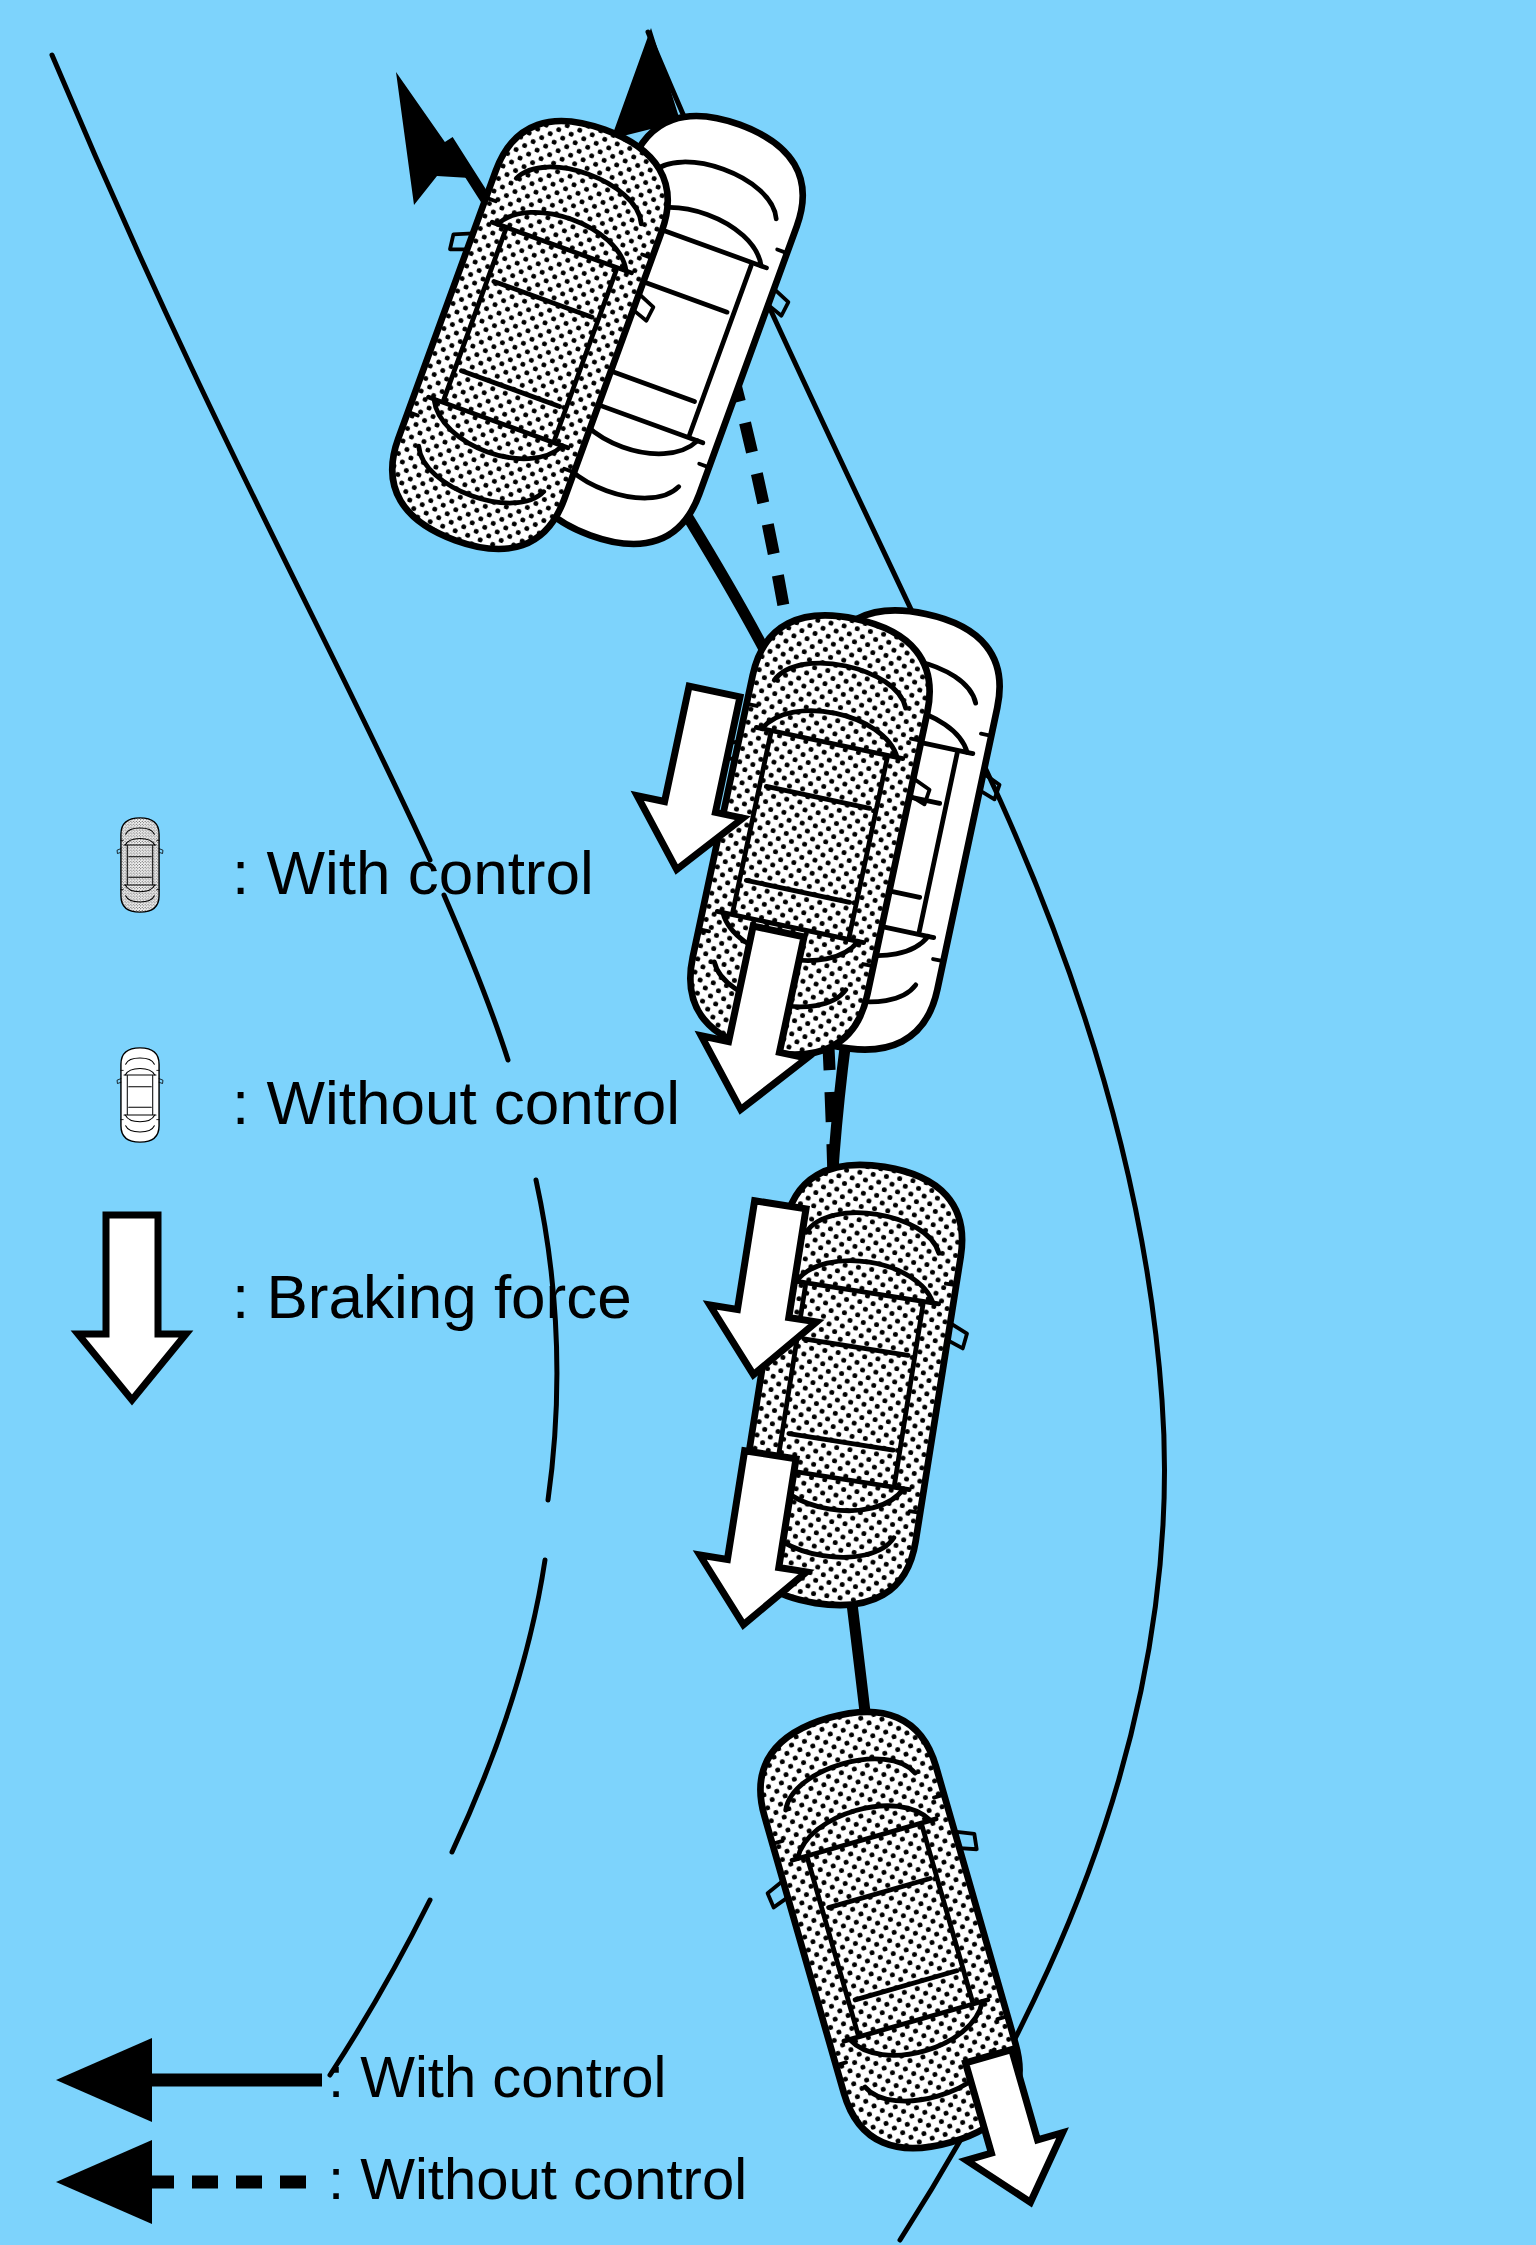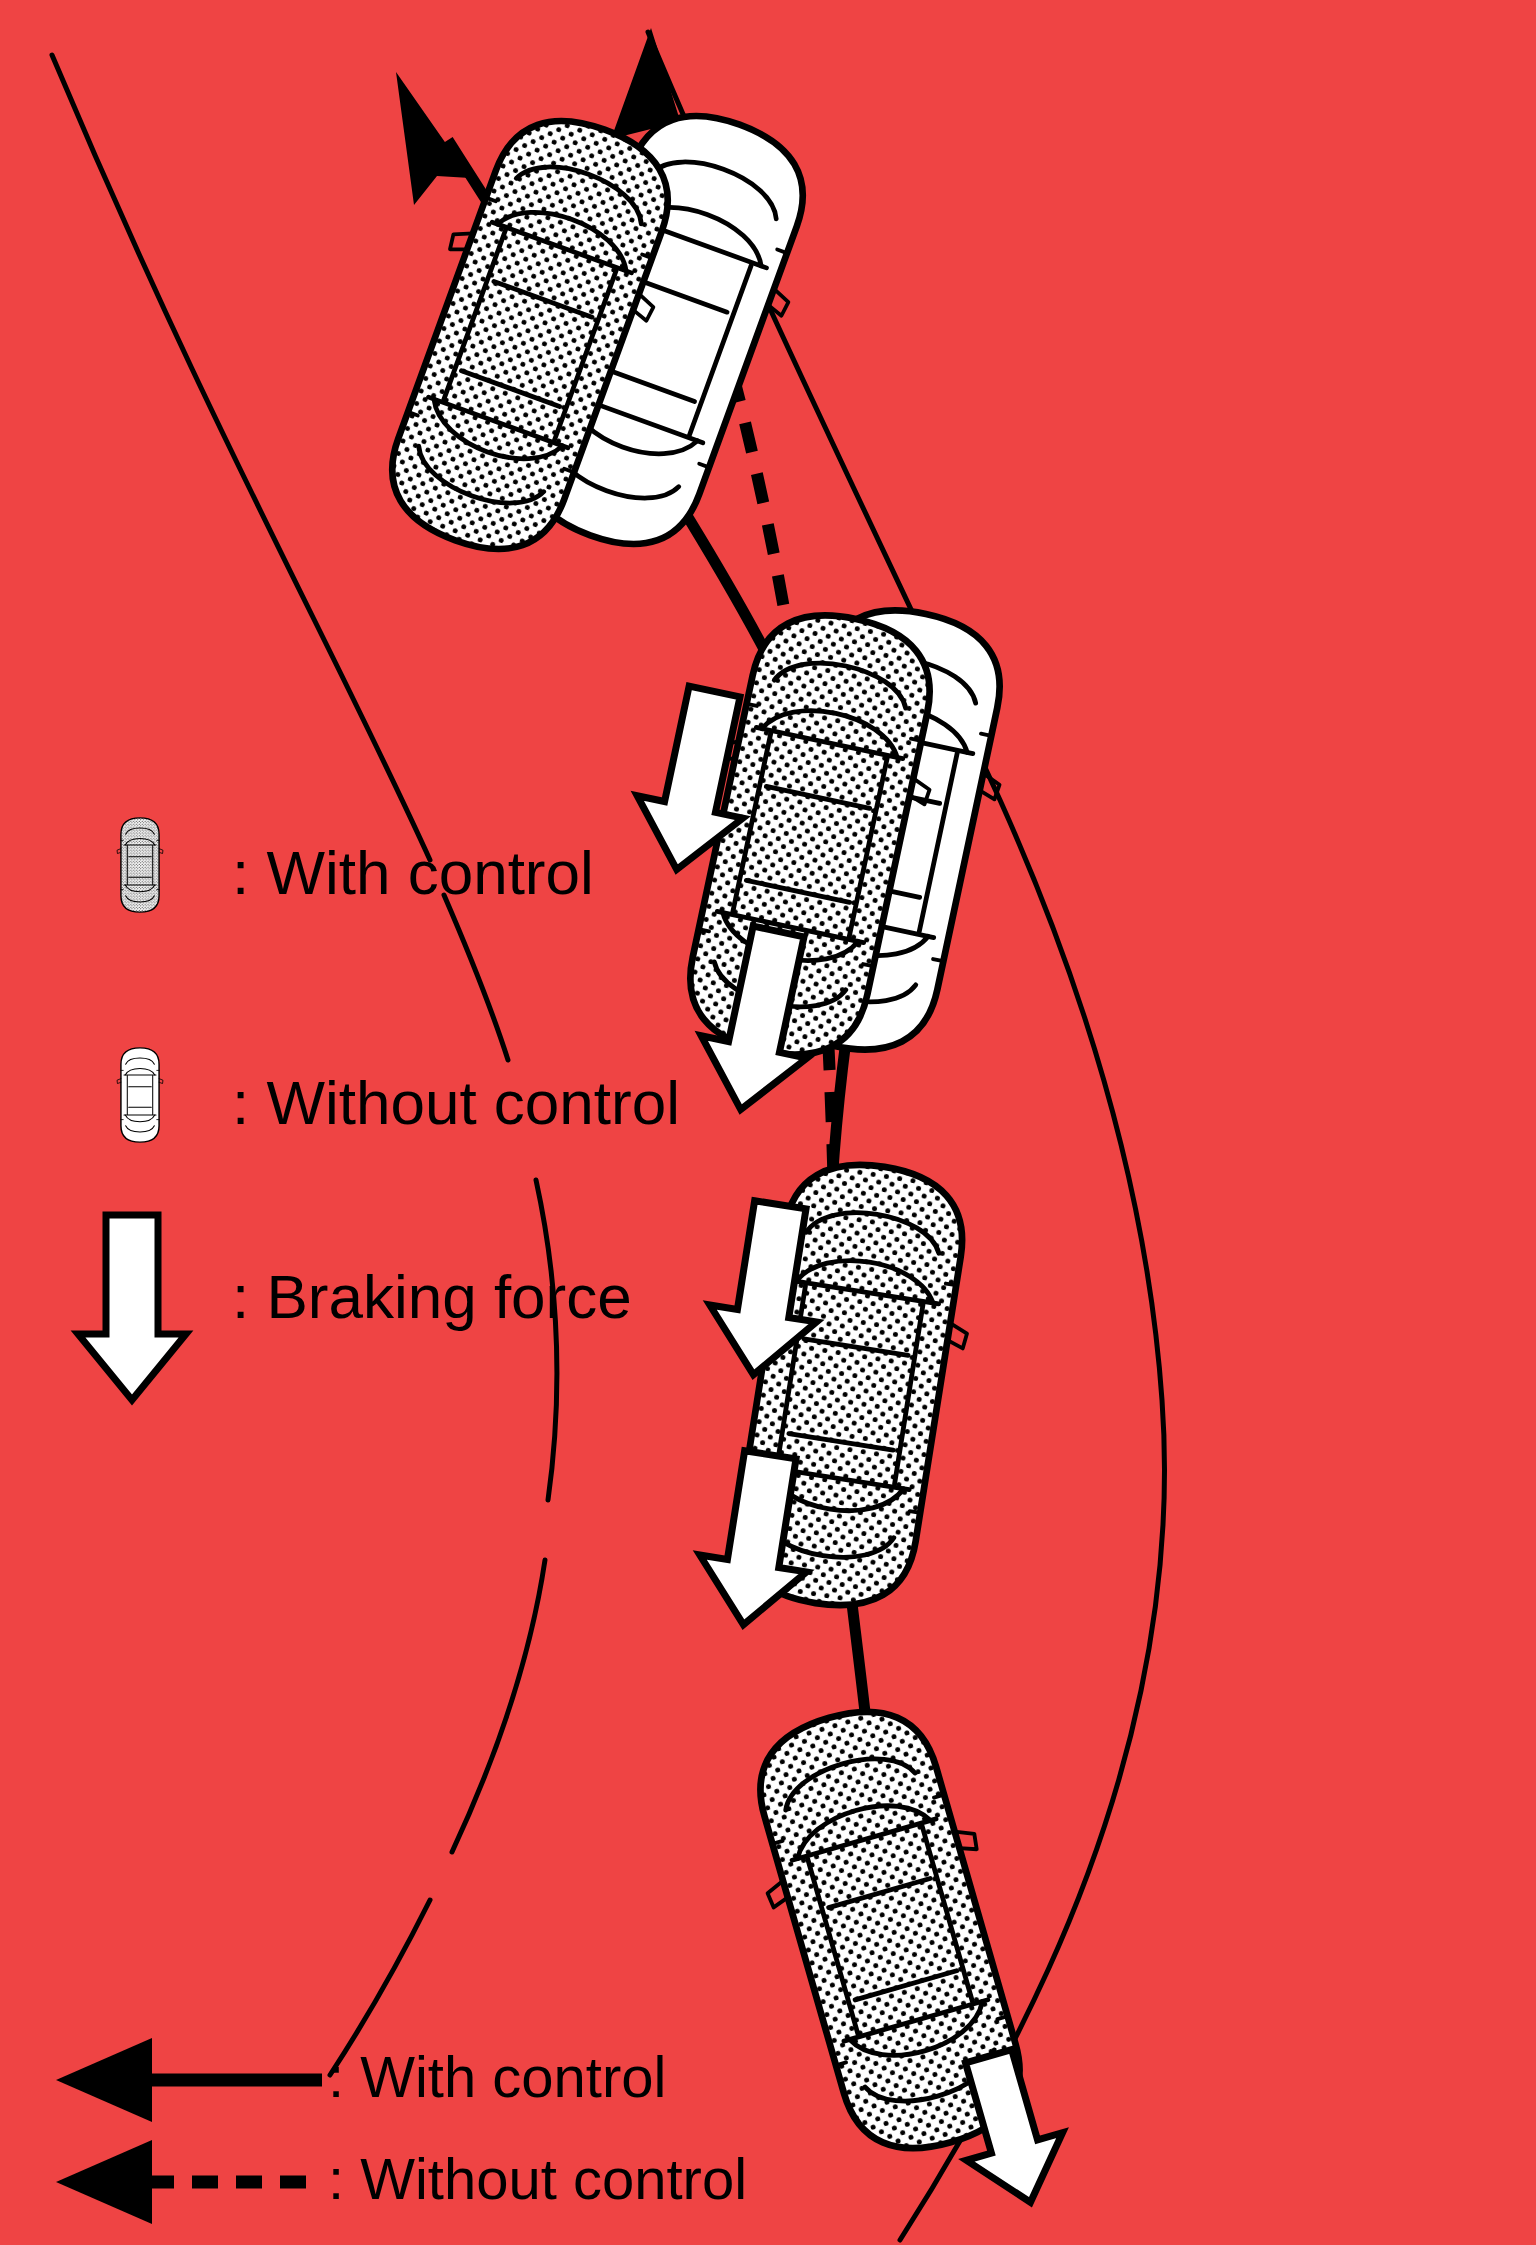--- a/index.html
+++ b/index.html
@@ -8,21 +8,21 @@
     padding: 0;
     background: #ffffff;
   }
   body {
     font-family: "Liberation Sans", sans-serif;
   }
   #stage {
     position: relative;
     width: 1536px;
     height: 2245px;
-    background: #ef4444;
+    background: #7dd3fc;
     overflow: hidden;
   }
   #diagram-svg {
     position: absolute;
     left: 0;
     top: 0;
     width: 1536px;
     height: 2245px;
     display: block;
   }

